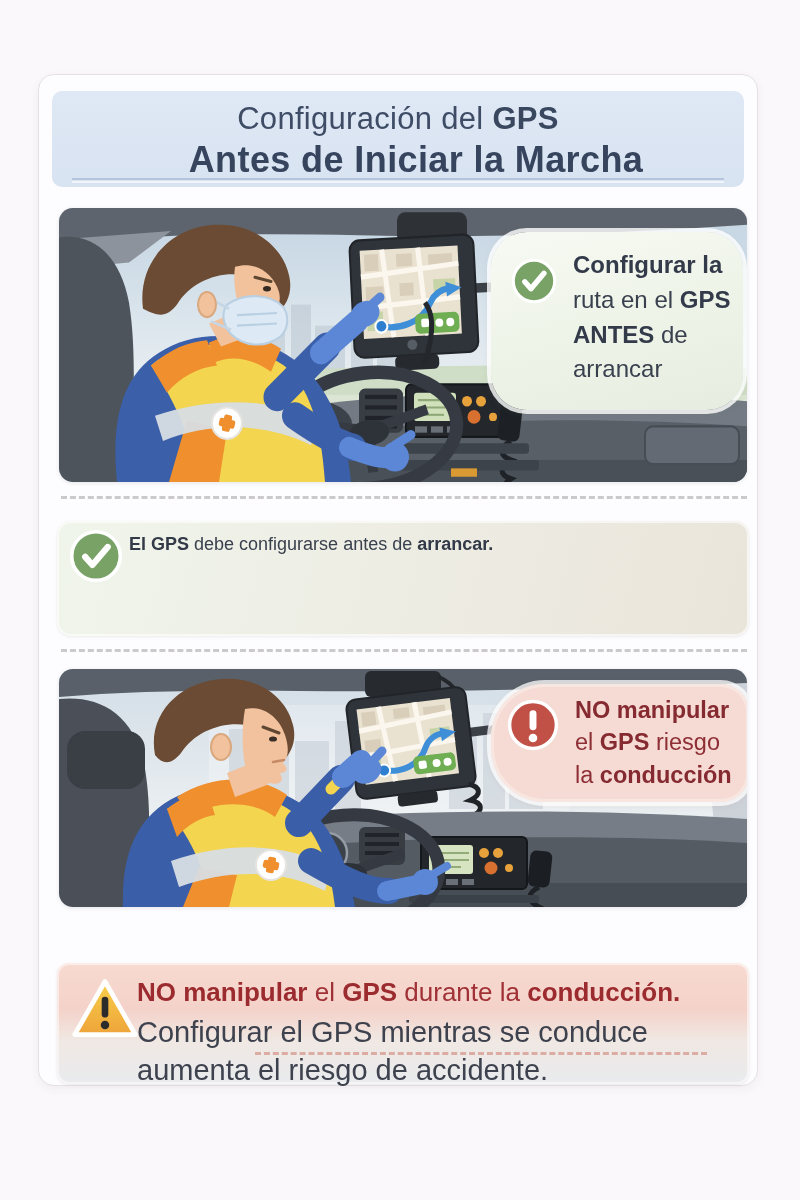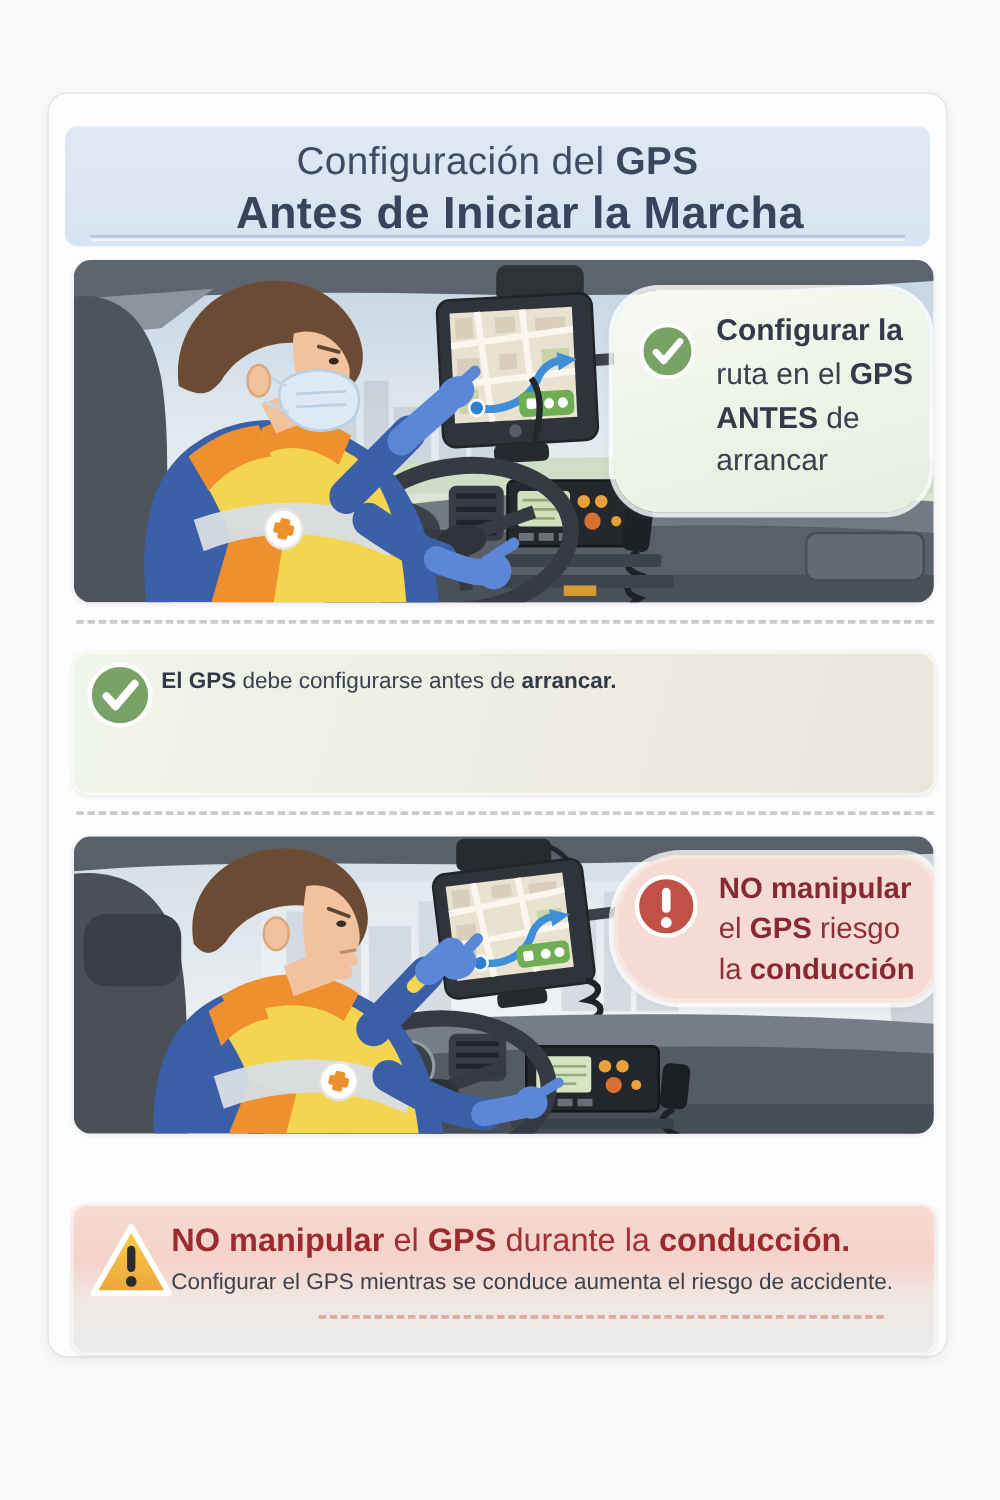--- a/index.html
+++ b/index.html
@@ -1,21 +1,21 @@
 <!DOCTYPE html>
 <html><head>
 <meta charset="utf-8">
 <style>
   html,body{margin:0;padding:0;}
   body{background:#f7f5f7;font-family:"Liberation Sans",sans-serif;}
   .page{position:relative;width:800px;height:1200px;background:#faf8fa;overflow:hidden;}
   .card{position:absolute;left:38px;top:74px;width:718px;height:1010px;background:#fdfcfe;
         border:1px solid #e5e2e7;border-radius:16px;box-shadow:0 3px 10px rgba(80,70,90,.06);}
   
-  .title-band{position:absolute;left:13px;top:26px;width:692px;height:96px;
+  .title-band{position:absolute;left:13px;top:16px;width:692px;height:96px;
         background:linear-gradient(180deg,#dfe8f5 0%,#d8e3f1 100%);border-radius:10px;text-align:center;}
   .t1{margin-top:10px;font-size:31px;color:#3e4c66;letter-spacing:.3px;}
   .t1 b{font-weight:700;color:#39475f;}
   .t2{margin-top:2px;font-size:36px;font-weight:700;color:#36445e;letter-spacing:.4px;padding-left:36px;}
   .t-underline{position:absolute;left:20px;right:20px;bottom:7px;height:2px;background:#b6c5de;
         box-shadow:0 3px 0 rgba(255,255,255,.65);}
   
   .panel{position:absolute;left:20px;width:688px;border-radius:14px;overflow:hidden;
         box-shadow:0 1px 4px rgba(60,60,80,.12);}
   .panel1{top:133px;height:274px;}
@@ -50,21 +50,21 @@
   .info-heading{margin:13px 18px 3px 72px;font-size:18px;color:#3a414e;}
   .info-heading b{font-weight:700;color:#333a47;}
   .info-body{margin:0 16px 0 72px;font-size:23px;color:#3f4450;line-height:1.32;}
   
   .warning-block{position:absolute;left:18px;top:888px;width:692px;height:121px;border-radius:12px;
         background:linear-gradient(180deg,#f7dad1 0%,#f4d2c9 38%,#f0e8e3 64%,#e9ebee 100%);
         box-shadow:inset 0 0 0 2px rgba(255,255,255,.5),0 1px 3px rgba(120,90,90,.12);}
   .warn-triangle{position:absolute;left:12px;top:12px;width:72px;height:68px;}
   .warn-heading{margin:14px 14px 6px 80px;font-size:26px;color:#a03136;}
   .warn-heading b{font-weight:700;color:#9b2b2e;}
-  .warn-body{margin:0 14px 12px 80px;font-size:18px;color:#3d424e;line-height:1.3;}
+  .warn-body{margin:0 14px 12px 80px;font-size:29px;color:#3d424e;line-height:1.3;}
 </style>
 </head>
 <body>
 
 <div class="page">
  <div class="card">
 
   <header class="title-band">
     <div class="t1"><span>Configuración del</span> <b>GPS</b></div>
     <div class="t2">Antes de Iniciar la Marcha</div>

